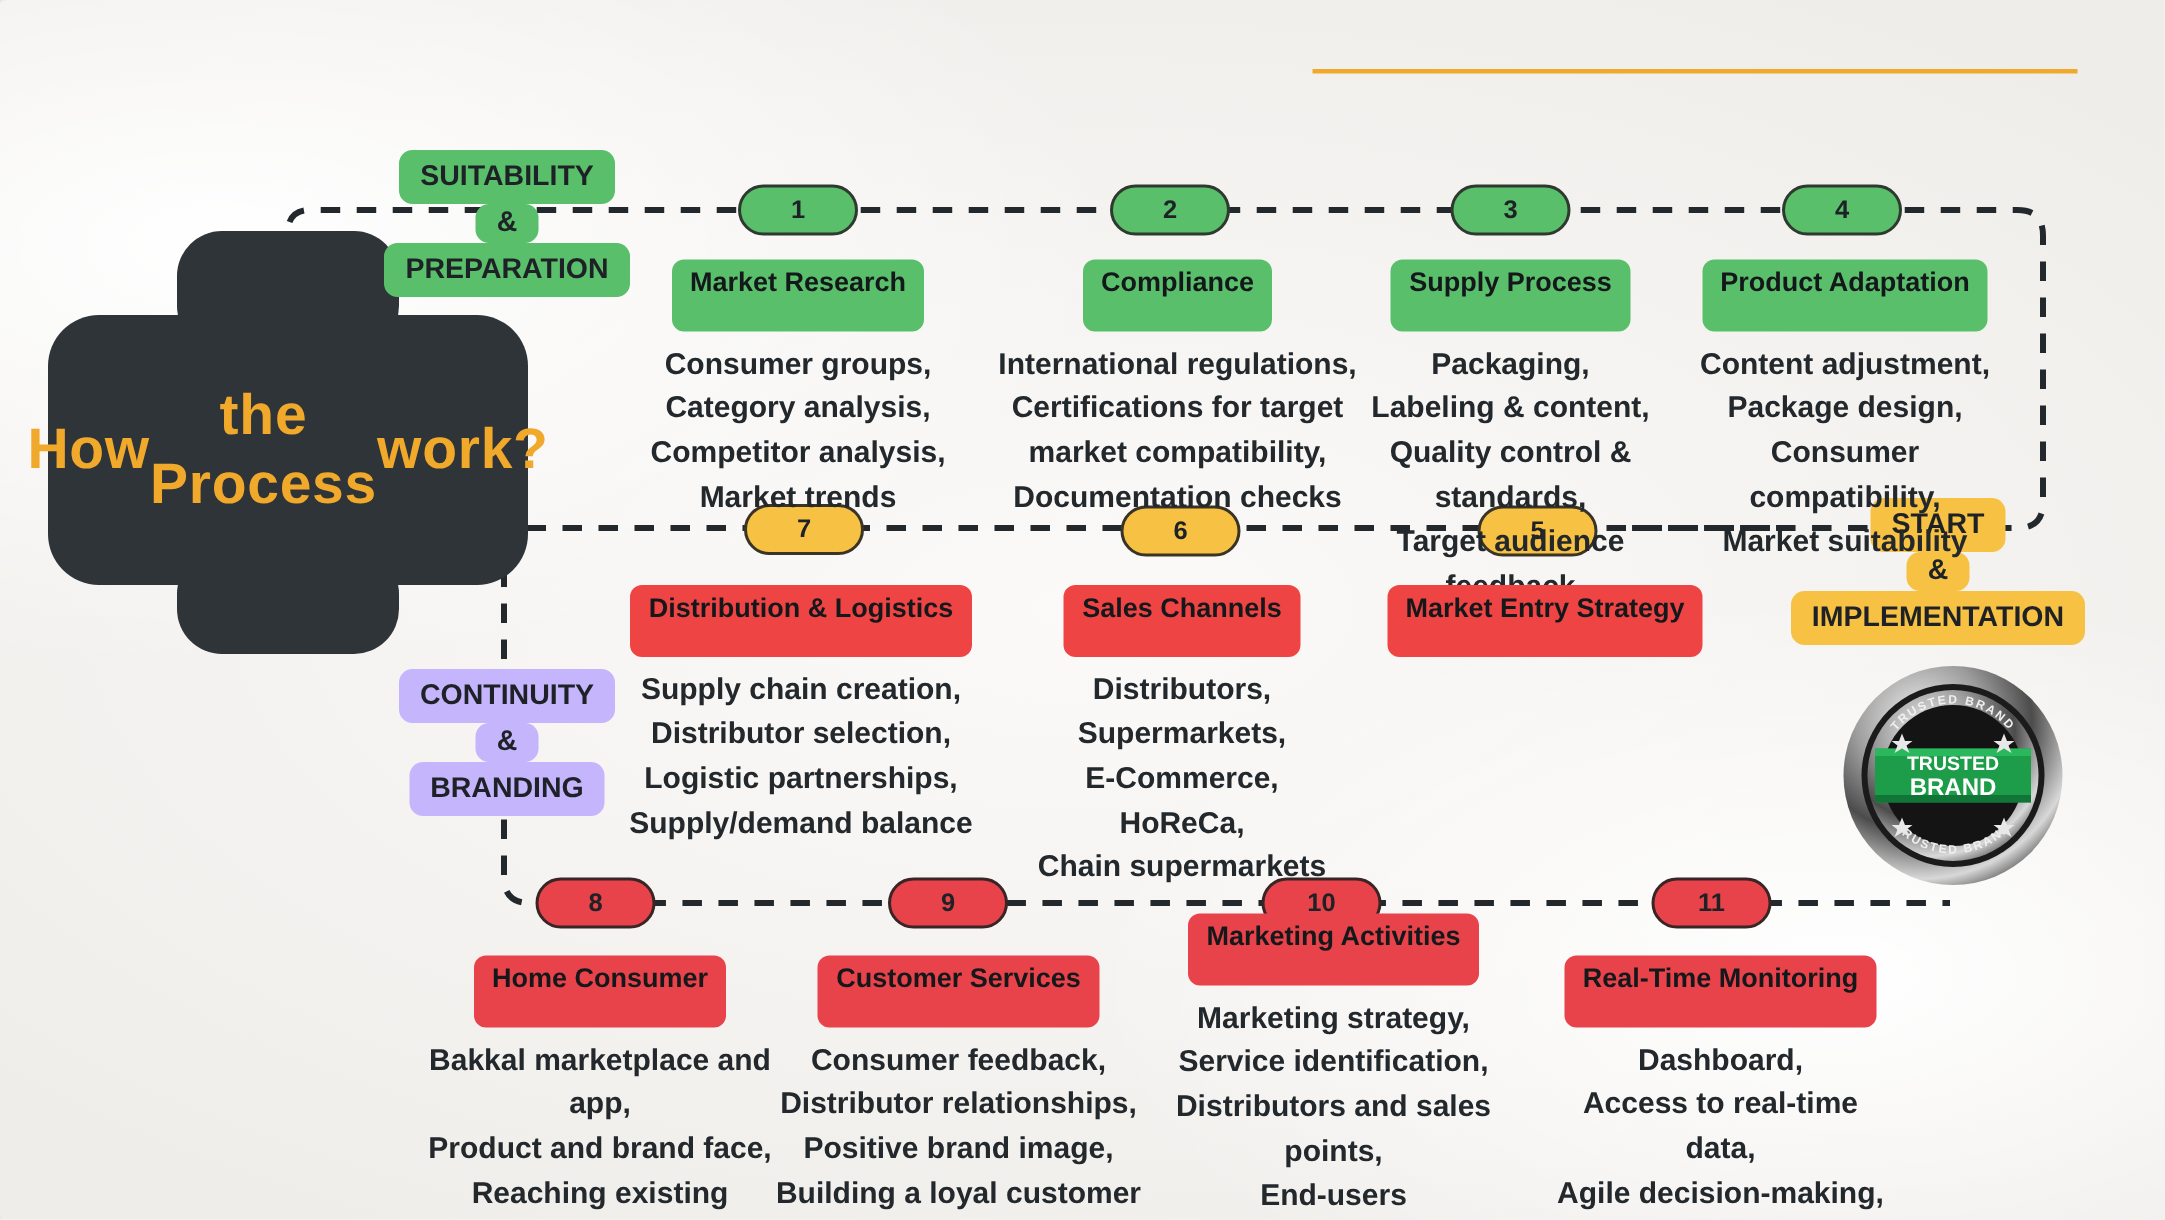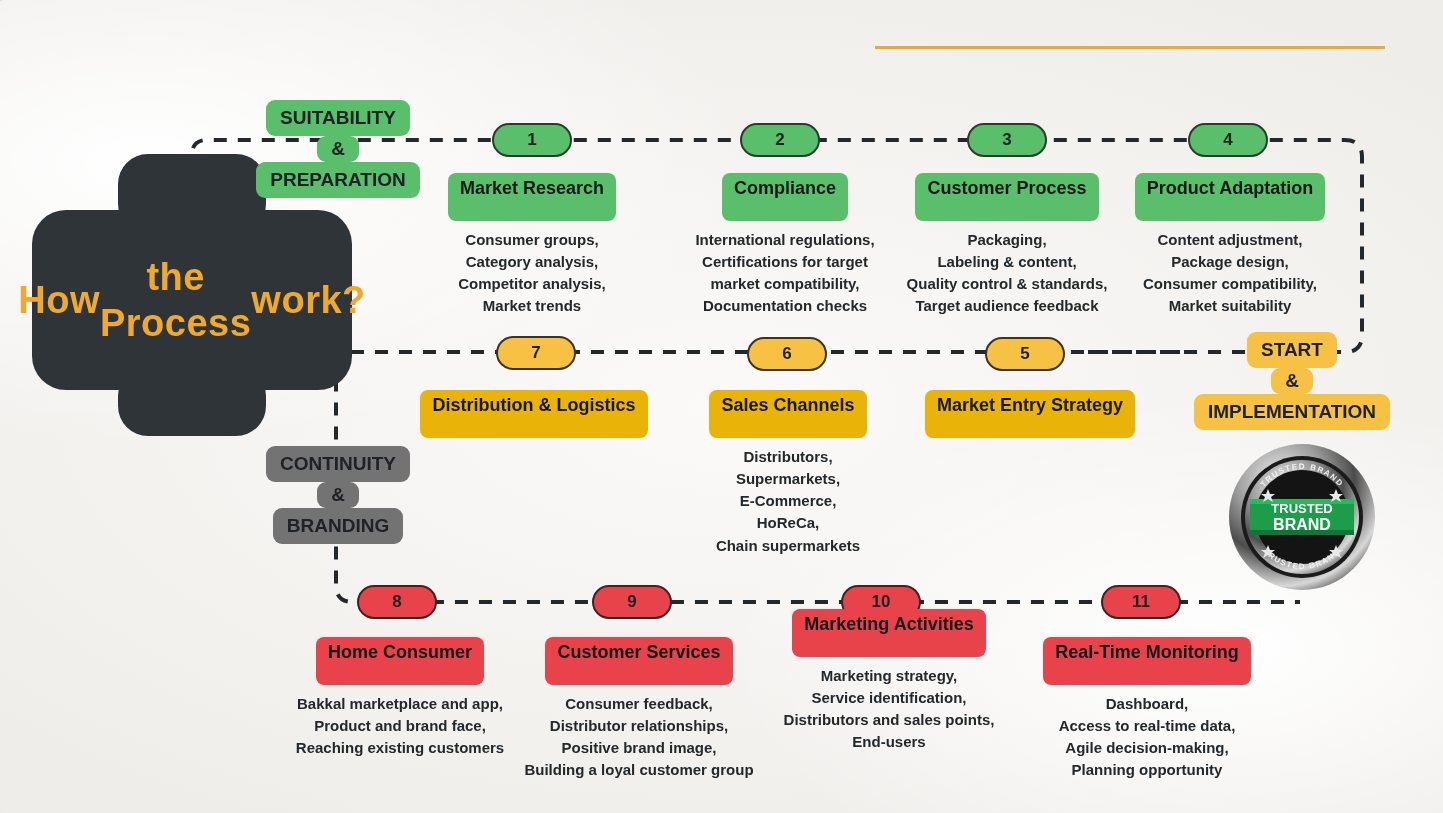--- a/index.html
+++ b/index.html
@@ -94,21 +94,21 @@
   }
   .phase .pl {
     display: block;
     padding: 8px 14px 9px;
     border-radius: 9px;
     margin: 0 auto;
     width: max-content;
   }
   .phase.green .pl { background: #59bf6b; }
   .phase.yellow .pl { background: #f7c144; }
-  .phase.red .pl { background: #737373; }
+  .phase.red .pl { background: #c4b5fd; }
   .phase .pl.amp { padding: 3px 14px 4px; }
 
   
   .node {
     position: absolute;
     width: 80px; height: 34px;
     border-radius: 18px;
     display: flex; align-items: center; justify-content: center;
     font-weight: bold; font-size: 17px;
     color: #1e2125;
@@ -129,25 +129,25 @@
     display: inline-block;
     font-weight: bold;
     font-size: 18px;
     color: #15181b;
     padding: 6px 12px 23px;
     border-radius: 8px;
     line-height: 1.05;
     white-space: nowrap;
   }
   .card.green .ct  { background: #59bf6b; }
-  .card.yellow .ct { background: #eab308; }
+  .card.yellow .ct { background: #ef4444; }
   .card.red .ct    { background: #e8434a; }
   .card .cb {
     margin-top: 8px;
-    font-size: 15px;
+    font-size: 20px;
     font-weight: bold;
     color: #23282c;
     line-height: 1.48;
     white-space: pre-line;
   }
 
   
   #seal {
     position: absolute;
     left: 1228px; top: 443px;
@@ -246,21 +246,21 @@
 
 <div class="card green" style="left:662px; top:173px; width:246px;">
   <span class="ct">Compliance</span>
   <div class="cb">International regulations,
 Certifications for target
 market compatibility,
 Documentation checks</div>
 </div>
 
 <div class="card green" style="left:890px; top:173px; width:234px;">
-  <span class="ct">Customer Process</span>
+  <span class="ct">Supply Process</span>
   <div class="cb">Packaging,
 Labeling &amp; content,
 Quality control &amp; standards,
 Target audience feedback</div>
 </div>
 
 <div class="card green" style="left:1126px; top:173px; width:208px;">
   <span class="ct">Product Adaptation</span>
   <div class="cb">Content adjustment,
 Package design,
@@ -276,20 +276,24 @@
   <span class="ct">Sales Channels</span>
   <div class="cb">Distributors,
 Supermarkets,
 E-Commerce,
 HoReCa,
 Chain supermarkets</div>
 </div>
 
 <div class="card yellow" style="left:414px; top:390px; width:240px;">
   <span class="ct">Distribution &amp; Logistics</span>
+  <div class="cb">Supply chain creation,
+Distributor selection,
+Logistic partnerships,
+Supply/demand balance</div>
 </div>
 
 <div class="card red" style="left:283px; top:637px; width:234px;">
   <span class="ct">Home Consumer</span>
   <div class="cb">Bakkal marketplace and app,
 Product and brand face,
 Reaching existing customers</div>
 </div>
 
 <div class="card red" style="left:516px; top:637px; width:246px;">

